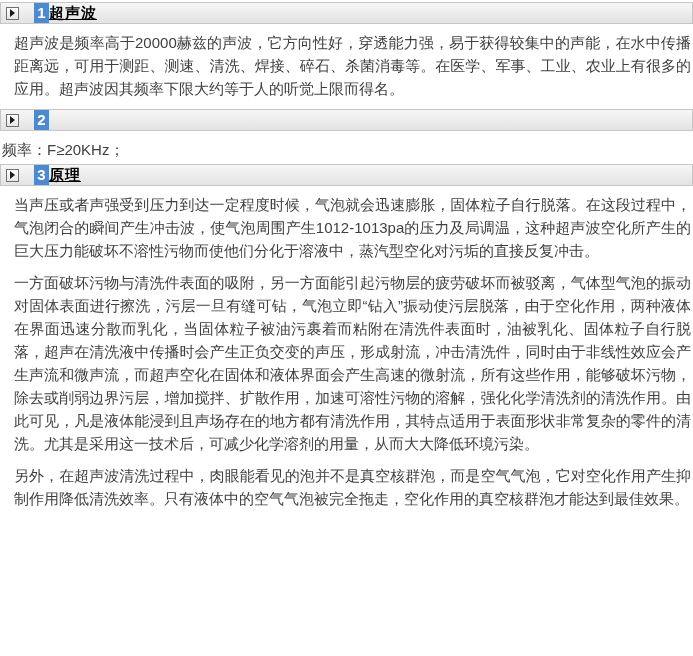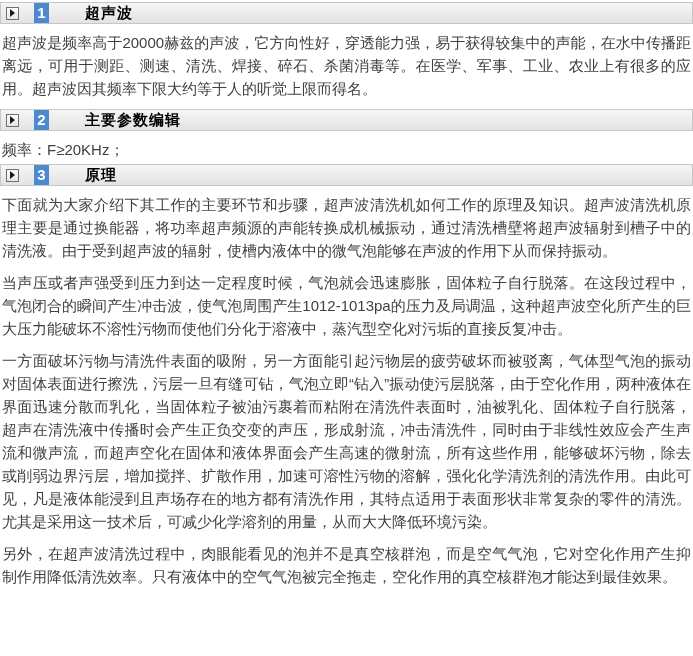--- a/index.html
+++ b/index.html
@@ -54,27 +54,27 @@
     background: #4d89ce;
     color: #ffffff;
     font-weight: bold;
     font-size: 15px;
     text-align: center;
   }
   .sec-title {
     color: #000000;
     font-weight: bold;
     font-size: 15px;
+    text-decoration: underline;
     cursor: pointer;
     letter-spacing: 1px;
-    padding-left: 36px;
   }
   .content { padding: 0 2px; }
   .content p {
-    margin: 0 0 9px 0;
+    margin: 0 0 9px 12px;
     font-size: 15px;
     line-height: 23px;
     color: #3f3f3f;
     text-align: justify;
   }
   .content.params p { margin: 0 0 3px 0; }
 </style>
 </head>
 <body>
 
@@ -89,33 +89,31 @@
   </div>
   <div class="content">
     <p>超声波是频率高于20000赫兹的声波，它方向性好，穿透能力强，易于获得较集中的声能，在水中传播距离远，可用于测距、测速、清洗、焊接、碎石、杀菌消毒等。在医学、军事、工业、农业上有很多的应用。超声波因其频率下限大约等于人的听觉上限而得名。</p>
   </div>
 
   <div class="sec-header">
     <button class="expand-btn">
         <span class="tri"></span>
       </button>
     <span class="num-badge">2</span>
-    <span class="sec-title">主要参数编辑</span>
   </div>
   <div class="content params">
     <p>频率：F≥20KHz；</p>
   </div>
 
   <div class="sec-header">
     <button class="expand-btn">
         <span class="tri"></span>
       </button>
     <span class="num-badge">3</span>
     <span class="sec-title">原理</span>
   </div>
   <div class="content">
-    <p>下面就为大家介绍下其工作的主要环节和步骤，超声波清洗机如何工作的原理及知识。超声波清洗机原理主要是通过换能器，将功率超声频源的声能转换成机械振动，通过清洗槽壁将超声波辐射到槽子中的清洗液。由于受到超声波的辐射，使槽内液体中的微气泡能够在声波的作用下从而保持振动。</p>
     <p>当声压或者声强受到压力到达一定程度时候，气泡就会迅速膨胀，固体粒子自行脱落。在这段过程中，气泡闭合的瞬间产生冲击波，使气泡周围产生1012-1013pa的压力及局调温，这种超声波空化所产生的巨大压力能破坏不溶性污物而使他们分化于溶液中，蒸汽型空化对污垢的直接反复冲击。</p>
     <p>一方面破坏污物与清洗件表面的吸附，另一方面能引起污物层的疲劳破坏而被驳离，气体型气泡的振动对固体表面进行擦洗，污层一旦有缝可钻，气泡立即“钻入”振动使污层脱落，由于空化作用，两种液体在界面迅速分散而乳化，当固体粒子被油污裹着而粘附在清洗件表面时，油被乳化、固体粒子自行脱落，超声在清洗液中传播时会产生正负交变的声压，形成射流，冲击清洗件，同时由于非线性效应会产生声流和微声流，而超声空化在固体和液体界面会产生高速的微射流，所有这些作用，能够破坏污物，除去或削弱边界污层，增加搅拌、扩散作用，加速可溶性污物的溶解，强化化学清洗剂的清洗作用。由此可见，凡是液体能浸到且声场存在的地方都有清洗作用，其特点适用于表面形状非常复杂的零件的清洗。尤其是采用这一技术后，可减少化学溶剂的用量，从而大大降低环境污染。</p>
     <p>另外，在超声波清洗过程中，肉眼能看见的泡并不是真空核群泡，而是空气气泡，它对空化作用产生抑制作用降低清洗效率。只有液体中的空气气泡被完全拖走，空化作用的真空核群泡才能达到最佳效果。</p>
   </div>
 
 </div>
 
 </body></html>

